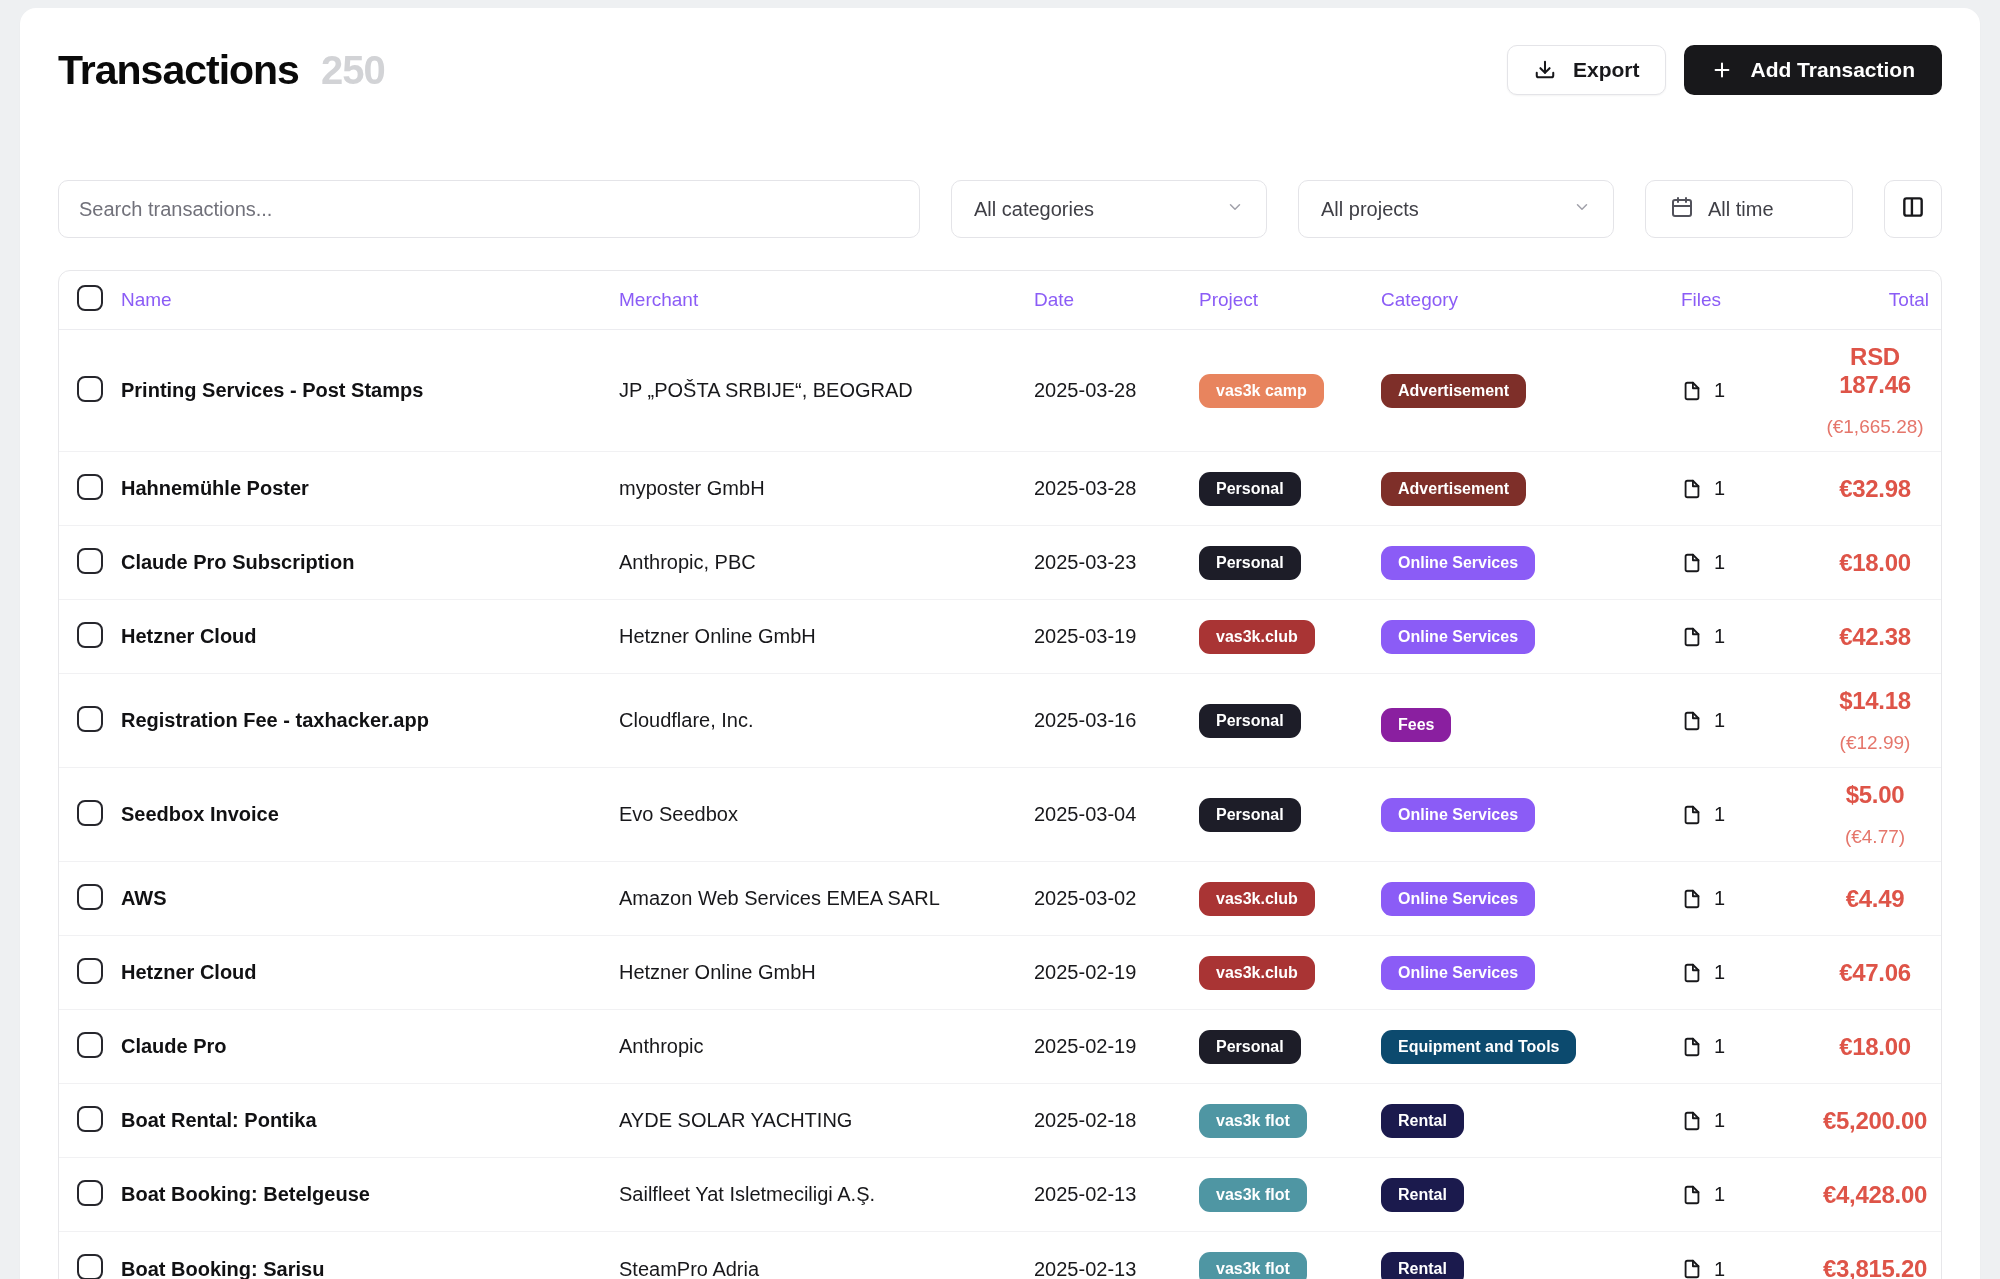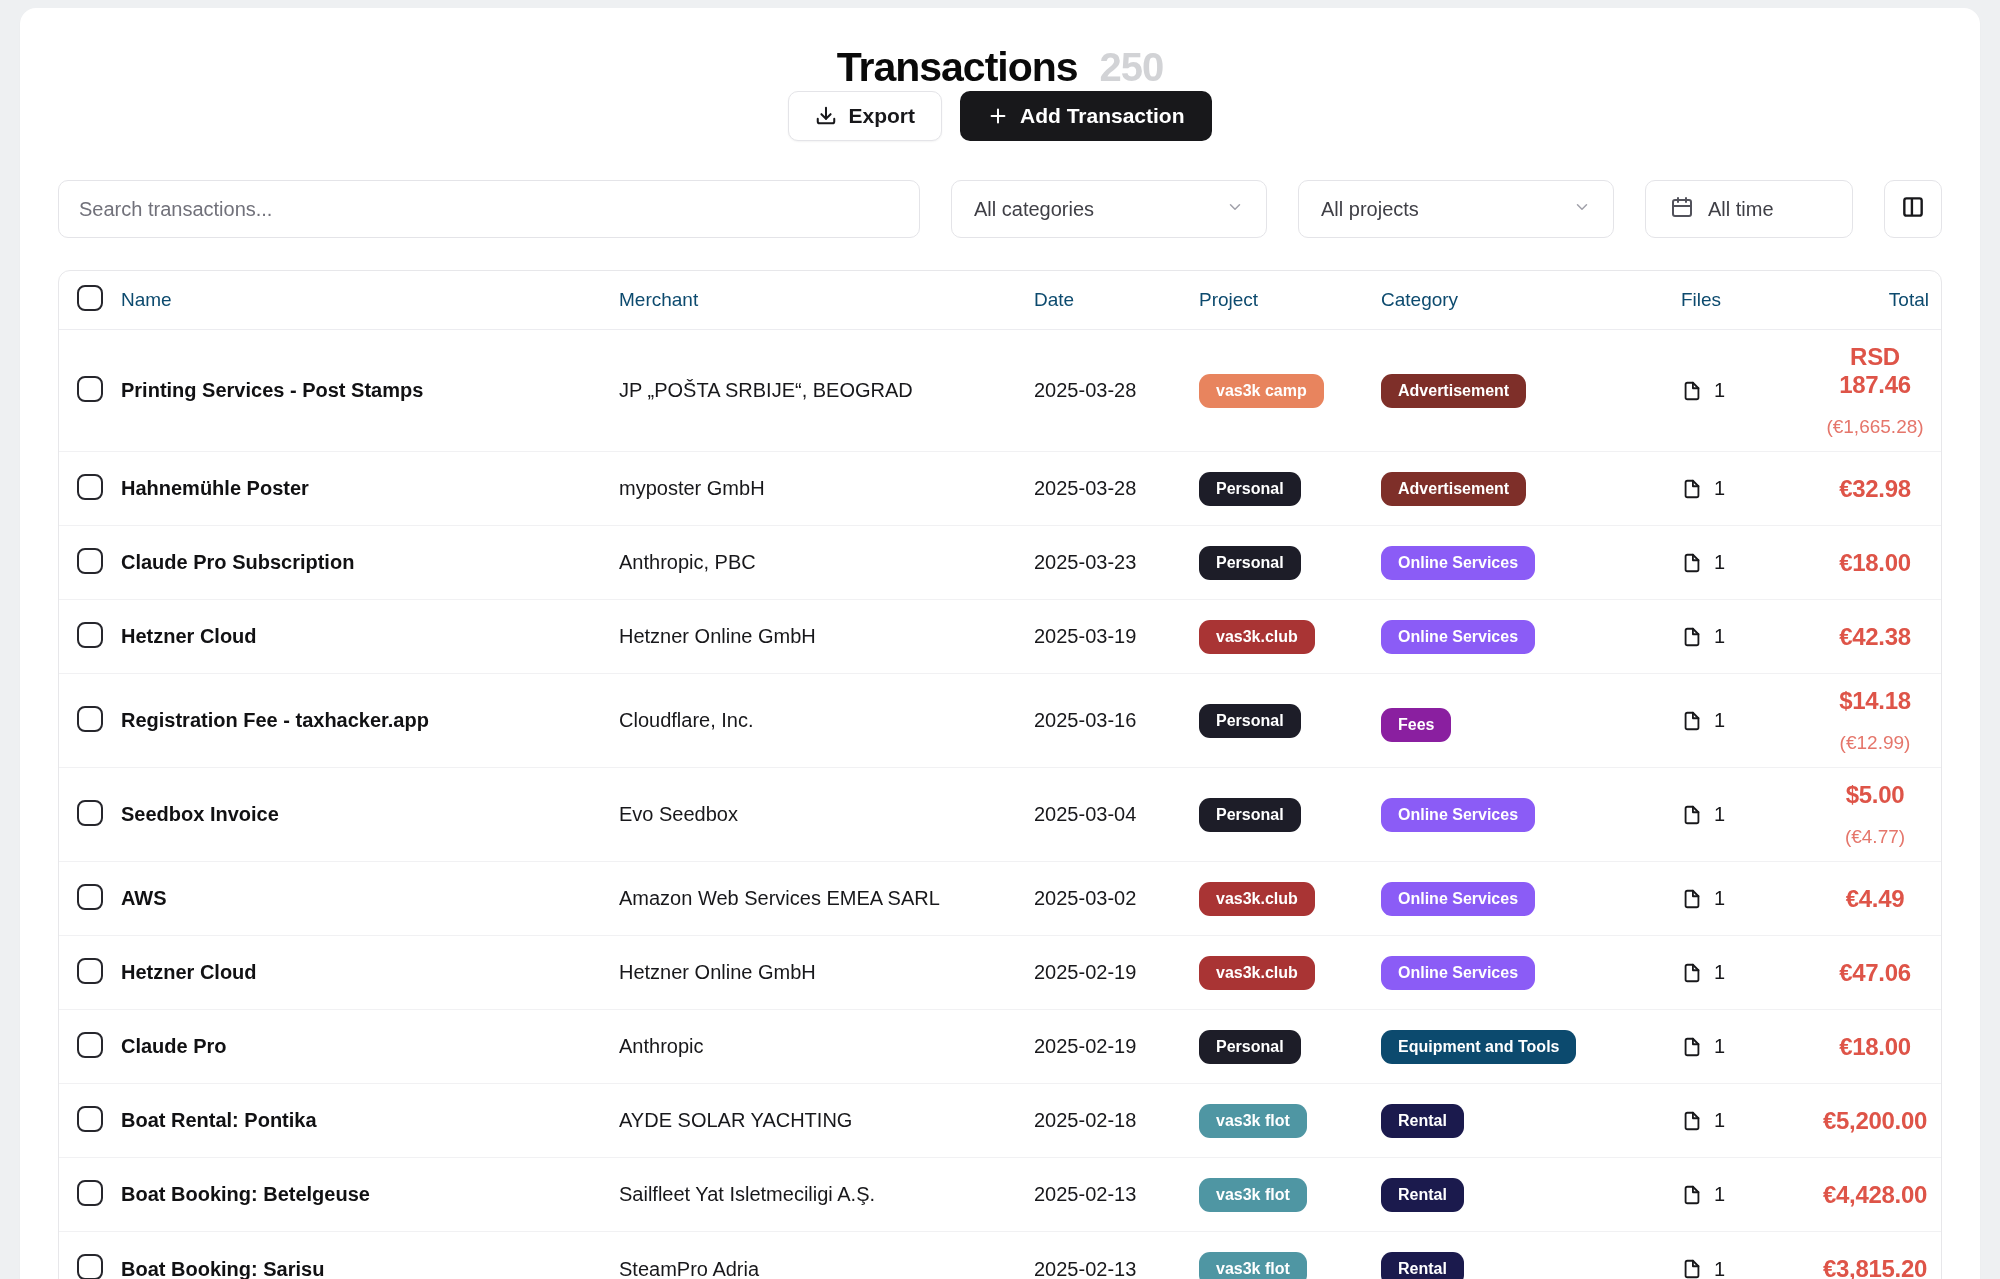--- a/index.html
+++ b/index.html
@@ -12,25 +12,25 @@
   .card{
     margin:8px 20px 0 20px;
     background:#ffffff;
     border-radius:16px;
     padding:36px 18px 40px 18px;
     min-height:1279px;
     box-sizing:border-box;
     box-shadow:0 1px 2px rgba(0,0,0,.04);
   }
   
-  .header-row{display:flex;align-items:center;justify-content:space-between;height:52px;margin:0 20px;flex-direction:column;}
+  .header-row{display:flex;align-items:center;justify-content:space-between;height:52px;margin:0 20px;}
   .title-wrap{display:flex;align-items:baseline;gap:22px;}
   .page-title{font-size:41px;font-weight:800;letter-spacing:-1px;margin:0;color:#0a0a0a;}
   .count{font-size:40px;font-weight:700;color:#d2d3d6;letter-spacing:-1px;}
-  .btn{display:inline-flex;align-items:center;gap:11px;height:50px;padding:0 26px;
+  .btn{display:inline-flex;align-items:center;gap:17px;height:50px;padding:0 26px;
        border-radius:10px;font-size:21px;font-weight:600;cursor:pointer;
        font-family:inherit;border:1px solid transparent;}
   .btn svg{display:block;}
   .btn-outline{background:#fff;border-color:#e4e4e8;color:#18181b;box-shadow:0 1px 2px rgba(0,0,0,.05);}
   .btn-dark{background:#18181b;color:#fff;}
   .header-actions{display:flex;gap:18px;}
   
   .filter-row{display:flex;gap:31px;margin:84px 20px 32px 20px;}
   .search{
     flex:1;height:58px;box-sizing:border-box;border:1px solid #e4e4e8;border-radius:10px;
@@ -46,21 +46,21 @@
   .date-btn{width:208px;gap:14px;padding:0 24px;border:1px solid #e4e4e8;}
   .date-btn .cal{color:#52525b;}
   .iconbtn{width:58px;justify-content:center;color:#18181b;}
   
   .table{margin:0 20px;border:1px solid #e7e7ea;border-radius:12px;overflow:hidden;background:#fff;}
   .grid{
     display:grid;
     grid-template-columns:62px 498px 415px 165px 182px 262px 178px minmax(0,1fr);
     align-items:center;
   }
-  .thead{height:58px;border-bottom:1px solid #ececf0;color:#0c4a6e;font-size:19px;font-weight:500;}
+  .thead{height:58px;border-bottom:1px solid #ececf0;color:#8b5cf6;font-size:19px;font-weight:500;}
   .trow{min-height:74px;border-bottom:1px solid #f1f1f3;padding:13px 0;box-sizing:border-box;}
   .trow:last-child{border-bottom:none;}
   .cell-check{padding-left:18px;}
   .checkbox{display:inline-block;width:26px;height:26px;border:2px solid #26262c;border-radius:8px;
             background:#fff;box-sizing:border-box;cursor:pointer;}
   .td-name{font-size:20px;font-weight:700;color:#111113;padding-right:24px;}
   .td-merchant,.td-date{font-size:20px;color:#18181b;padding-right:20px;}
   .badge{display:inline-block;padding:8px 17px;border-radius:11px;color:#fff;
          font-size:16px;font-weight:700;white-space:nowrap;cursor:pointer;}
   .td-files{display:flex;align-items:center;gap:11px;padding-left:38px;font-size:20px;color:#18181b;}

